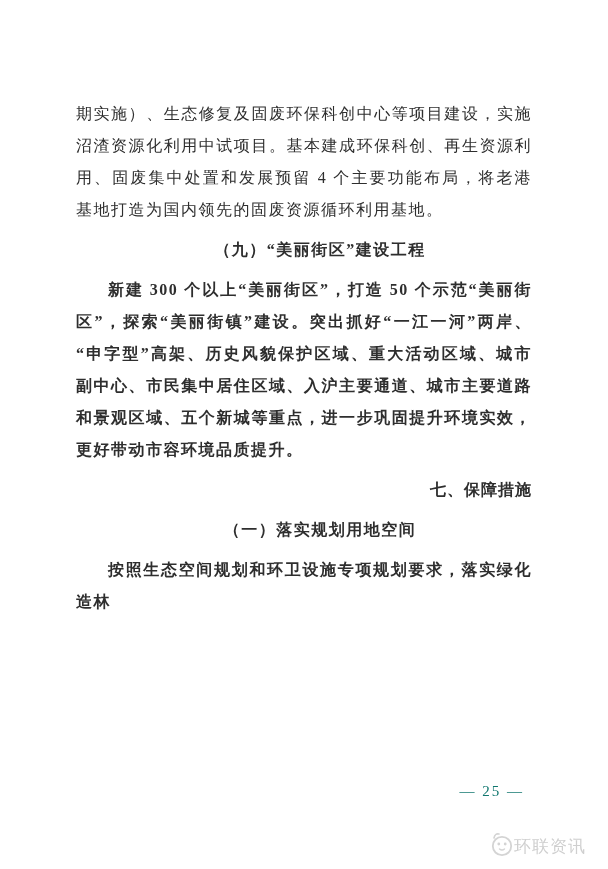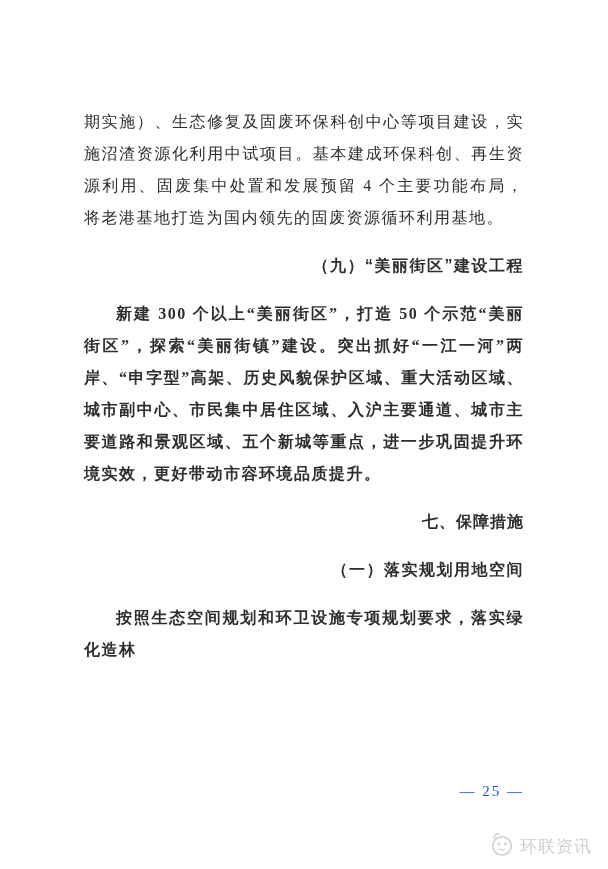--- a/index.html
+++ b/index.html
@@ -19,65 +19,64 @@
     position: absolute;
     top: 90px;
     left: 68px;
     width: 472px;
     color: #2e2e2e;
     font-size: 16px;
     line-height: 32px;
     letter-spacing: 1.5px;
   }
   .doc-body p, .doc-body h2, .doc-body h3 {
-    margin: 16px;
+    margin: 8px;
     padding: 0;
     font-size: 16px;
     line-height: 32px;
   }
   .para {
     text-align: justify;
     text-indent: 2em;
     font-weight: bold;
   }
   .para-cont {
     text-align: justify;
     text-indent: 0;
   }
   .heading-l2 {
     font-weight: bold;
     text-indent: 2em;
-    text-align: right;
-    font-family: Liberation Sans, sans-serif;
+    text-align: center;
+    font-family: Liberation Serif, serif;
   }
   .heading-l1 {
     font-weight: bold;
     text-indent: 2em;
     text-align: right;
     font-family: "Liberation Sans", "DejaVu Sans", sans-serif;
     letter-spacing: 1px;
   }
   .page-number {
     position: absolute;
     top: 783px;
     left: 0;
     width: 524px;
     text-align: right;
-    color: #1d4ed8;
+    color: #0f766e;
     font-size: 15px;
     letter-spacing: 2px;
     font-family: "Liberation Serif", "DejaVu Serif", serif;
   }
   .watermark {
     position: absolute;
     top: 831px;
     left: 488px;
     display: flex;
     align-items: center;
-    gap: 6px;
     color: #cfcfcf;
   }
   .watermark-text {
     font-size: 17px;
     letter-spacing: 1px;
     color: #cfcfcf;
     font-family: "Liberation Sans", "DejaVu Sans", sans-serif;
     white-space: nowrap;
   }
   .logo-icon {

